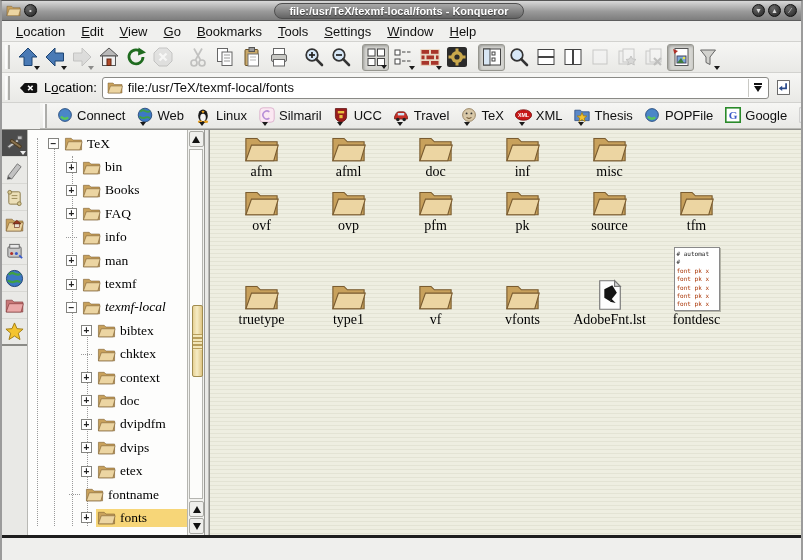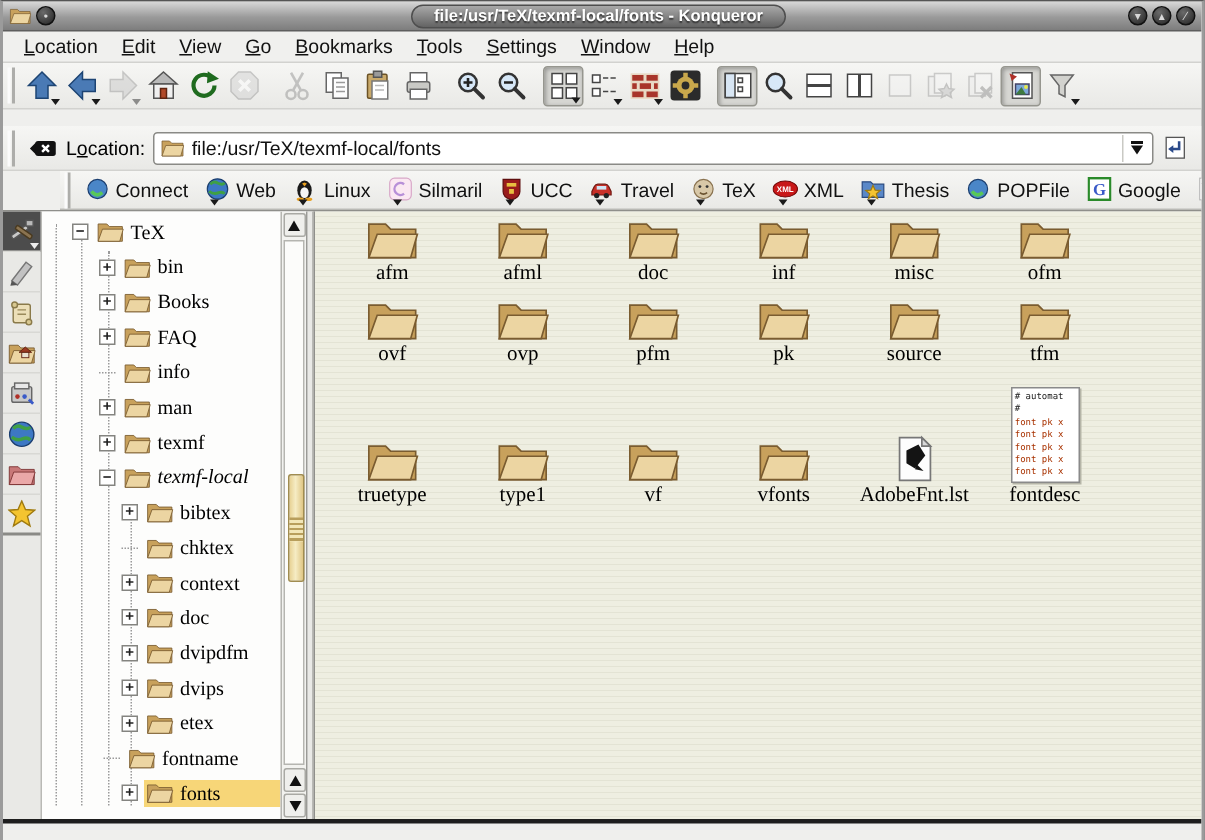--- a/index.html
+++ b/index.html
@@ -10,35 +10,35 @@
   
   .titlebar{position:relative;height:20px;background:linear-gradient(#d9d9d9,#9a9a9a 55%,#7d7d7d);display:flex;align-items:center;padding:0 4px;border-bottom:1px solid #5e5e5e;}
   .titlebar .wicon{width:15px;height:13px;margin-right:3px;}
   .circ{width:13px;height:13px;border-radius:50%;background:radial-gradient(circle at 35% 30%,#6a6a6a,#222);border:1px solid #111;
     display:flex;align-items:center;justify-content:center;color:#d8d8d8;font-size:8px;line-height:1;}
   .title-panel{position:absolute;left:272px;top:2px;width:250px;height:16px;border-radius:8px;
     background:linear-gradient(#a8a8a8,#636363);border:1px solid #4e4e4e;color:#fff;font-size:11px;font-weight:bold;
     display:flex;align-items:center;justify-content:center;text-shadow:0 1px 1px #333;white-space:nowrap;}
   .winbtns{position:absolute;right:4px;top:3px;display:flex;gap:3px;}
   
-  .menubar{height:21px;background:#f0f0ee;border-bottom:1px solid #d2d2cf;display:flex;align-items:flex-start;padding-left:6px;font-size:13px;color:#111;}
+  .menubar{height:21px;background:#f0f0ee;border-bottom:1px solid #d2d2cf;display:flex;align-items:center;padding-left:6px;font-size:13px;color:#111;}
   .mi{padding:2px 8px;cursor:default;}
   .u{text-decoration:underline;}
   
   .toolbar{height:31px;background:linear-gradient(#f6f6f4,#e9e9e6);border-bottom:1px solid #d2d2cf;display:flex;align-items:center;padding-left:2px;}
   .handle{width:5px;height:24px;margin:0 4px 0 1px;border-left:2px solid #fbfbfb;border-right:2px solid #adadaa;}
   .tbtn{width:27px;height:27px;display:flex;align-items:center;justify-content:center;position:relative;border-radius:3px;flex:none;}
   .tbtn.pressed{background:#d6d6d2;border:1px solid #96968f;box-shadow:inset 1px 1px 3px rgba(0,0,0,.3);}
   .tbtn.disabled{opacity:.45;filter:grayscale(1);}
   .dd{position:absolute;right:1px;bottom:1px;width:0;height:0;border-left:3.5px solid transparent;border-right:3.5px solid transparent;border-top:4px solid #1a1a1a;}
   .sep{width:8px;flex:none;}
   .blue{fill:#4a7ab5;stroke:#1d4473;}
   .grayic{fill:#c6c6c6;stroke:#8f8f8f;}
   
-  .locbar{height:30px;background:linear-gradient(#f6f6f4,#e9e9e6);border-bottom:1px solid #d2d2cf;display:flex;align-items:center;padding:0 8px 0 2px;gap:5px;font-size:13px;margin-top:11px;}
+  .locbar{height:30px;background:linear-gradient(#f6f6f4,#e9e9e6);border-bottom:1px solid #d2d2cf;display:flex;align-items:center;padding:0 8px 0 2px;gap:5px;font-size:13px;}
   .combo{flex:1;height:22px;background:#fff;border:1px solid #8a8a86;border-radius:3px;display:flex;align-items:center;padding:0 2px 0 4px;gap:5px;}
   .combo .val{flex:1;font-size:13px;color:#111;white-space:nowrap;overflow:hidden;}
   .combo-arrow{width:18px;height:18px;border-left:1px solid #c9c9c4;display:flex;flex-direction:column;align-items:center;justify-content:center;gap:1px;}
   .combo-arrow .bar{width:8px;height:1.5px;background:#111;}
   .combo-arrow .tri{width:0;height:0;border-left:4.5px solid transparent;border-right:4.5px solid transparent;border-top:6px solid #111;}
   
   .bookbar{height:26px;background:linear-gradient(#f6f6f4,#e9e9e6);border-bottom:1px solid #b9b9b5;display:flex;align-items:center;padding:0 4px 0 2px;font-size:13px;color:#111;margin-left:38px;}
   .bm{display:flex;align-items:center;gap:4px;padding:1px 6px 2px 5px;position:relative;white-space:nowrap;}
   .bm .dd{left:9px;right:auto;bottom:0;}
   .bicon{width:17px;height:17px;flex:none;display:flex;align-items:center;justify-content:center;}
@@ -782,26 +782,20 @@
               <use href="#sym-folder"></use>
             </svg>
             <span class="flabel">inf</span>
           </div>
         <div class="fitem">
             <svg class="f36">
               <use href="#sym-folder"></use>
             </svg>
             <span class="flabel">misc</span>
           </div>
-        <div class="fitem">
-            <svg class="f36">
-              <use href="#sym-folder"></use>
-            </svg>
-            <span class="flabel">ofm</span>
-          </div>
       </div>
       <div class="frow frow2">
         <div class="fitem">
             <svg class="f36">
               <use href="#sym-folder"></use>
             </svg>
             <span class="flabel">ovf</span>
           </div>
         <div class="fitem">
             <svg class="f36">

